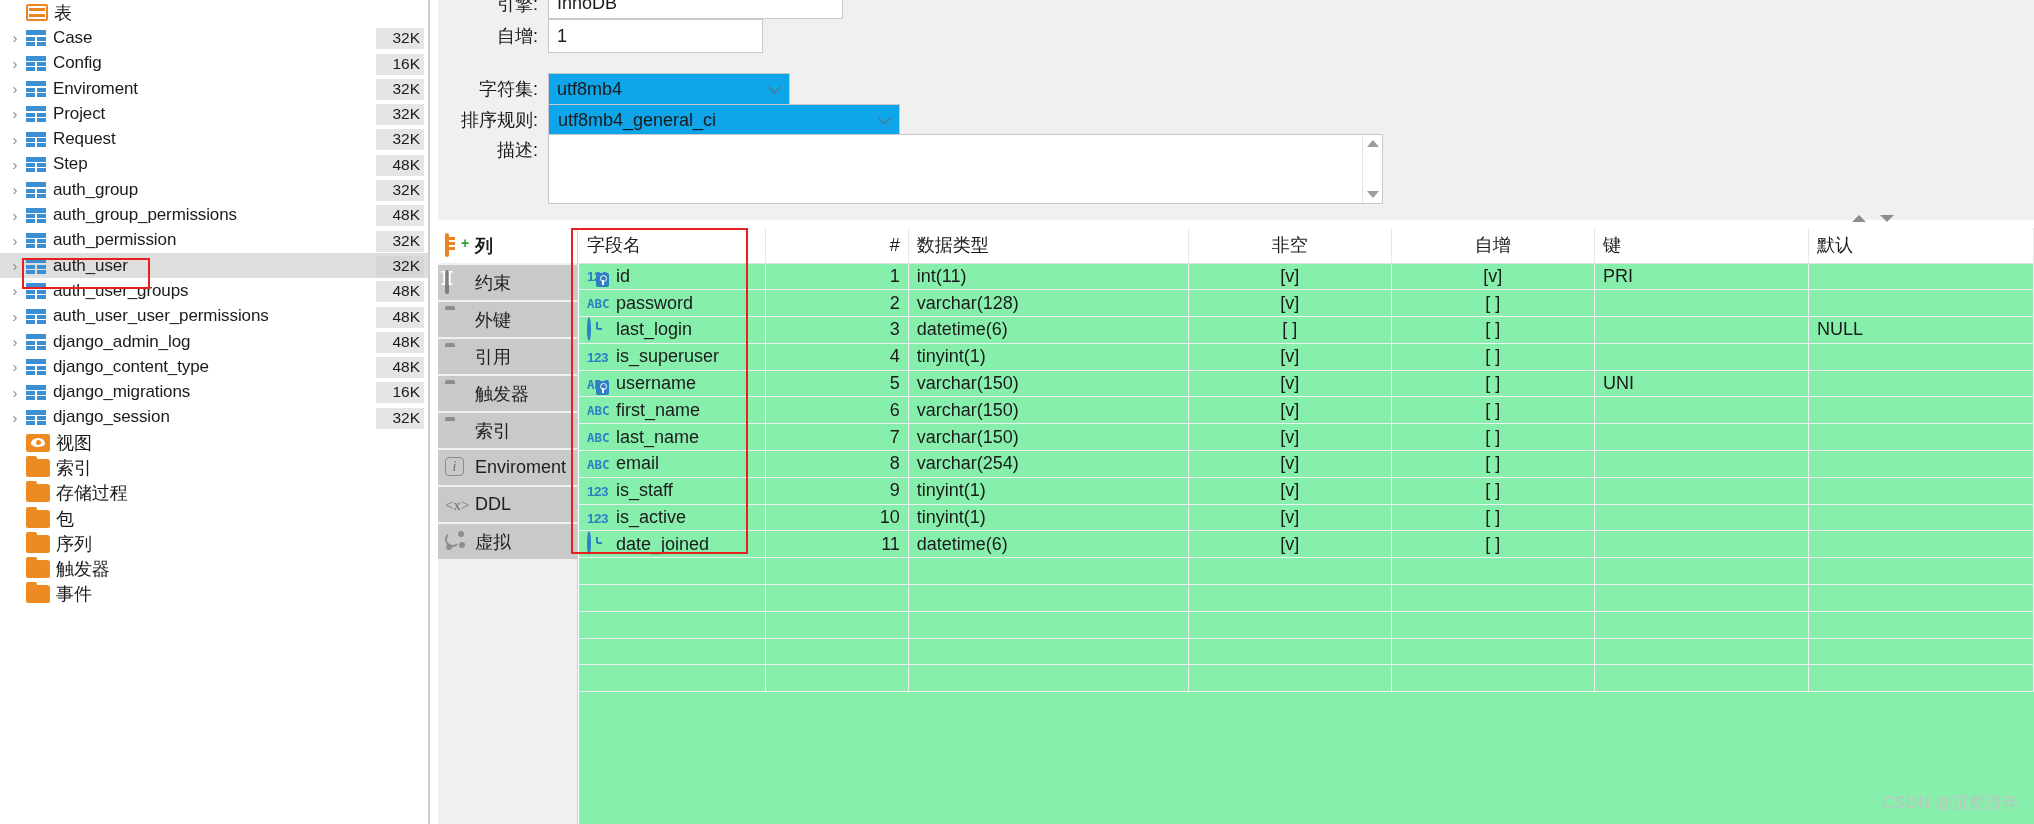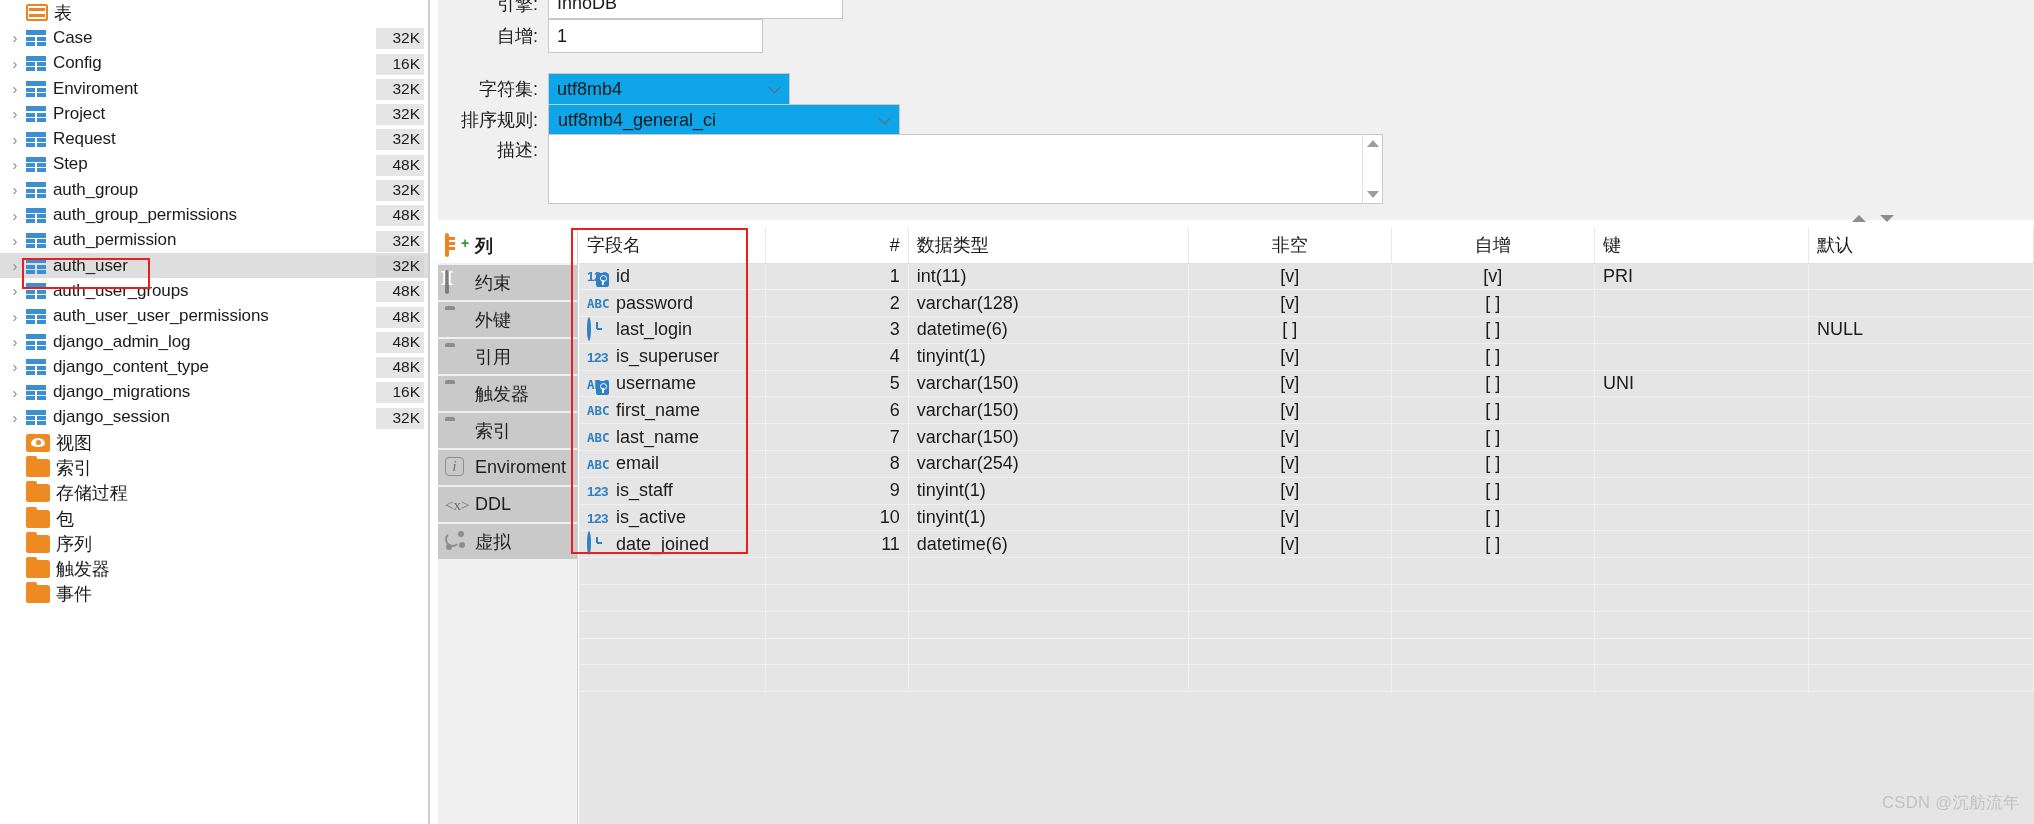--- a/index.html
+++ b/index.html
@@ -159,21 +159,21 @@
   .ic-ddl { font-family:"Liberation Serif",serif;font-size:15px;color:#6f6f6f;line-height:19px;}
   .ic-virt { position:relative; width:22px;height:19px;}
   .ic-virt .d{position:absolute;width:6px;height:6px;border-radius:50%;background:#8d8d8d;}
   .ic-virt .d1{left:13px;top:0}.ic-virt .d2{left:14px;top:11px}.ic-virt .d3{left:1px;top:13px}
   .ic-virt .arc{position:absolute;left:0px;top:1px;width:15px;height:15px;border:2.5px solid #8d8d8d;
                 border-radius:50%;border-right-color:transparent;border-top-color:transparent;}
 
   
   .grid {
     position:absolute; left: 579px; top: 228px; right: 0; bottom: 0;
-    background:#e5e5e5; overflow:hidden;
+    background:#86efac; overflow:hidden;
   }
   table.fields { border-collapse: collapse; width: 100%; table-layout: fixed; }
   table.fields th {
     font-weight: normal; font-size: 18px; color:#1b1b1b; height: 35px;
     border-bottom: 1px solid #e0e0e0; border-right: 1px solid #e8e8e8;
     background:#fff; padding: 0 8px; text-align:left;
   }
   table.fields td {
     font-size: 18px; color:#1b1b1b; height: 26.8px;
     border-bottom: 1px solid #f0f0f0; border-right: 1px solid #f0f0f0;

